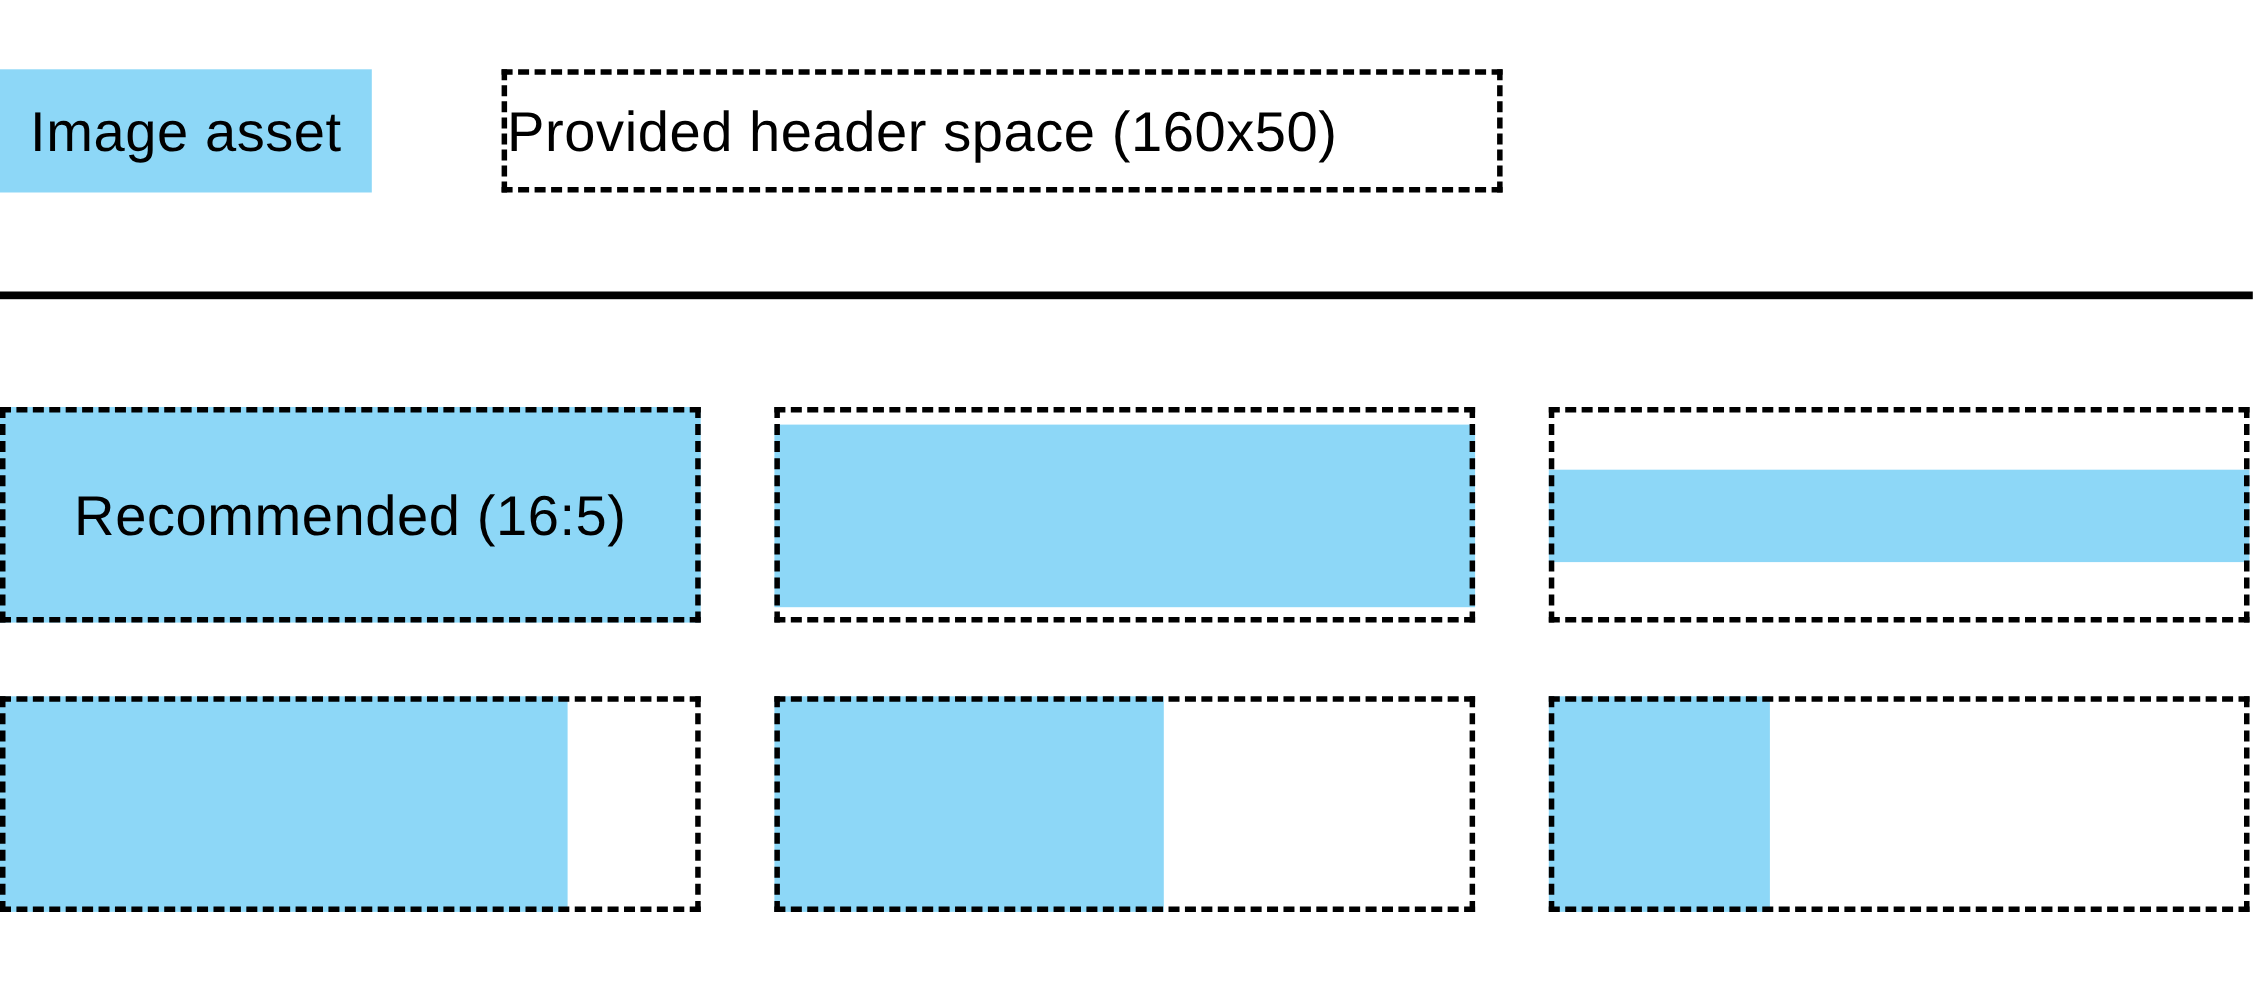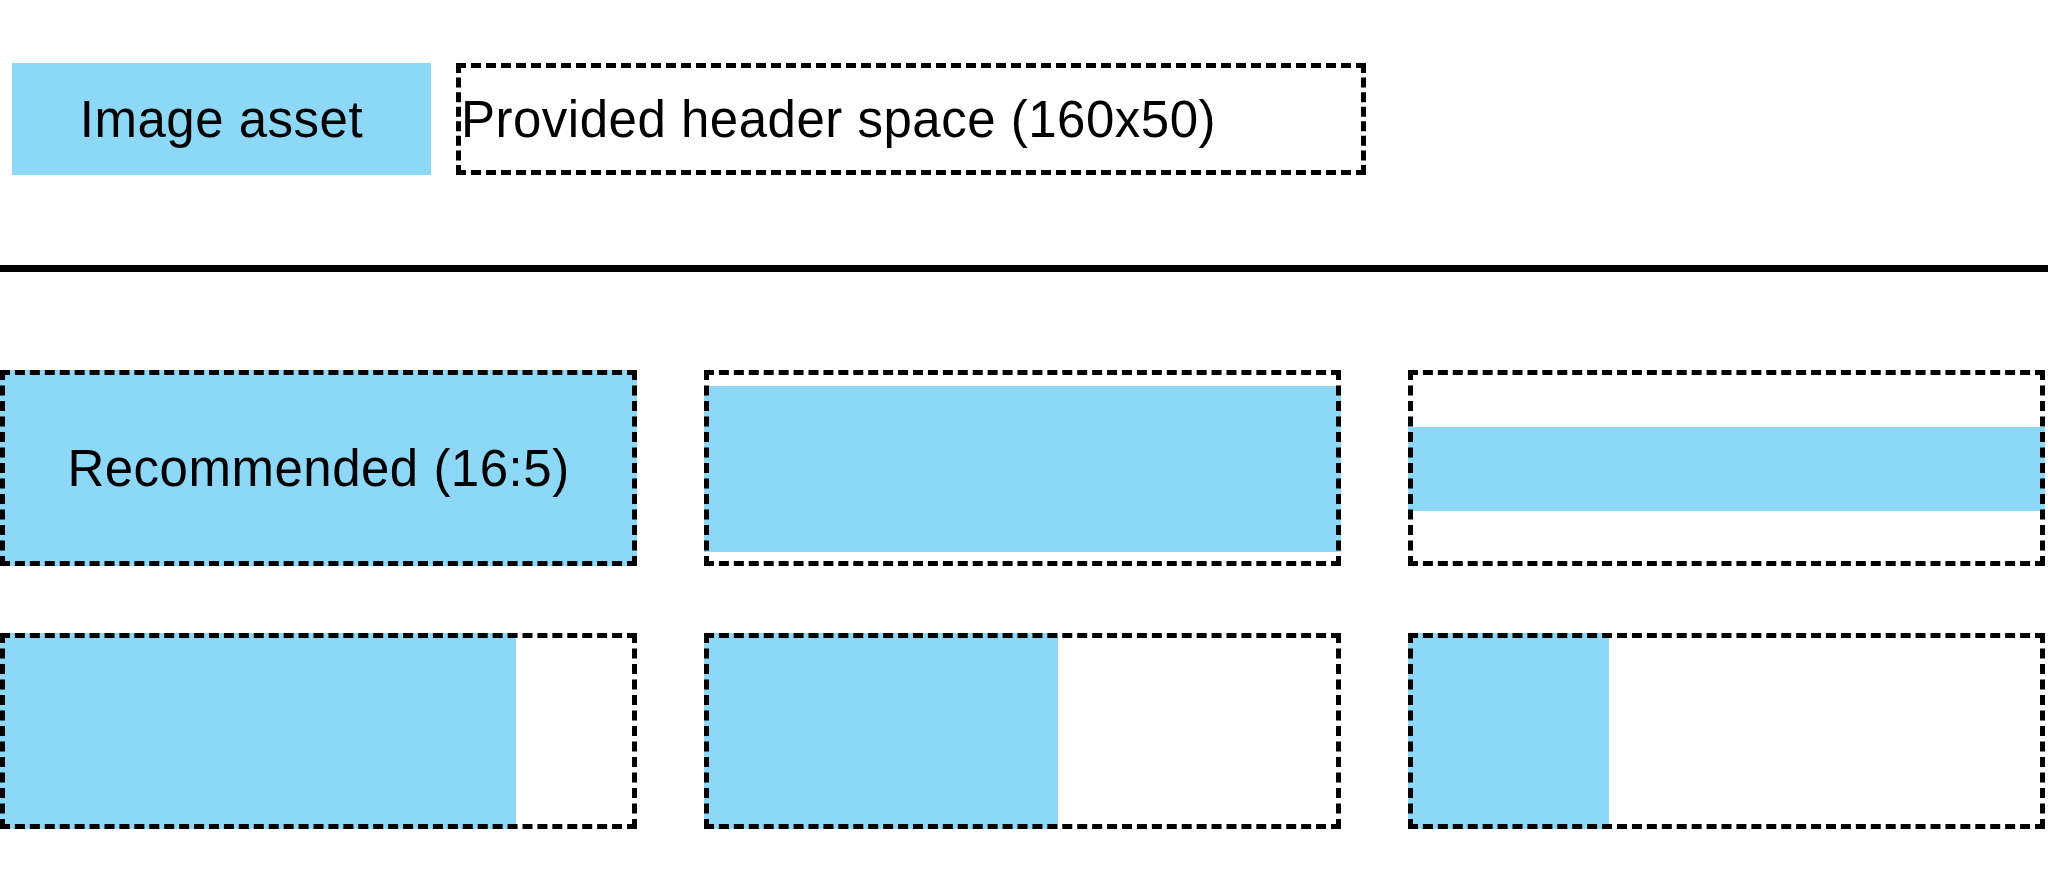--- a/index.html
+++ b/index.html
@@ -8,23 +8,23 @@
     position: relative;
     background: var(--bg, #ffffff);
     overflow: hidden;
     font-family: "Liberation Sans", sans-serif;
     color: var(--text, #000000);
   }
   .canvas { position: absolute; inset: 0; }
 
   
   .legend-asset {
-    position: absolute; left: 0; top: 63px; width: 419px; height: 112px;
+    position: absolute; left: 0; top: 63px; width: 338px; height: 112px;
     background: var(--asset-fill, #8DD7F7);
-    display: flex; align-items: center; justify-content: center; margin-left: 12px;
+    display: flex; align-items: center; justify-content: center;
   }
   .legend-header-space {
     position: absolute; left: 456px; top: 63px; width: 910px; height: 112px;
     border: 5px dashed var(--outline, #000);
     background: transparent;
     display: flex; align-items: center; justify-content: flex-start;
   }
   .label {
     font-size: 51px;
     line-height: 1;

